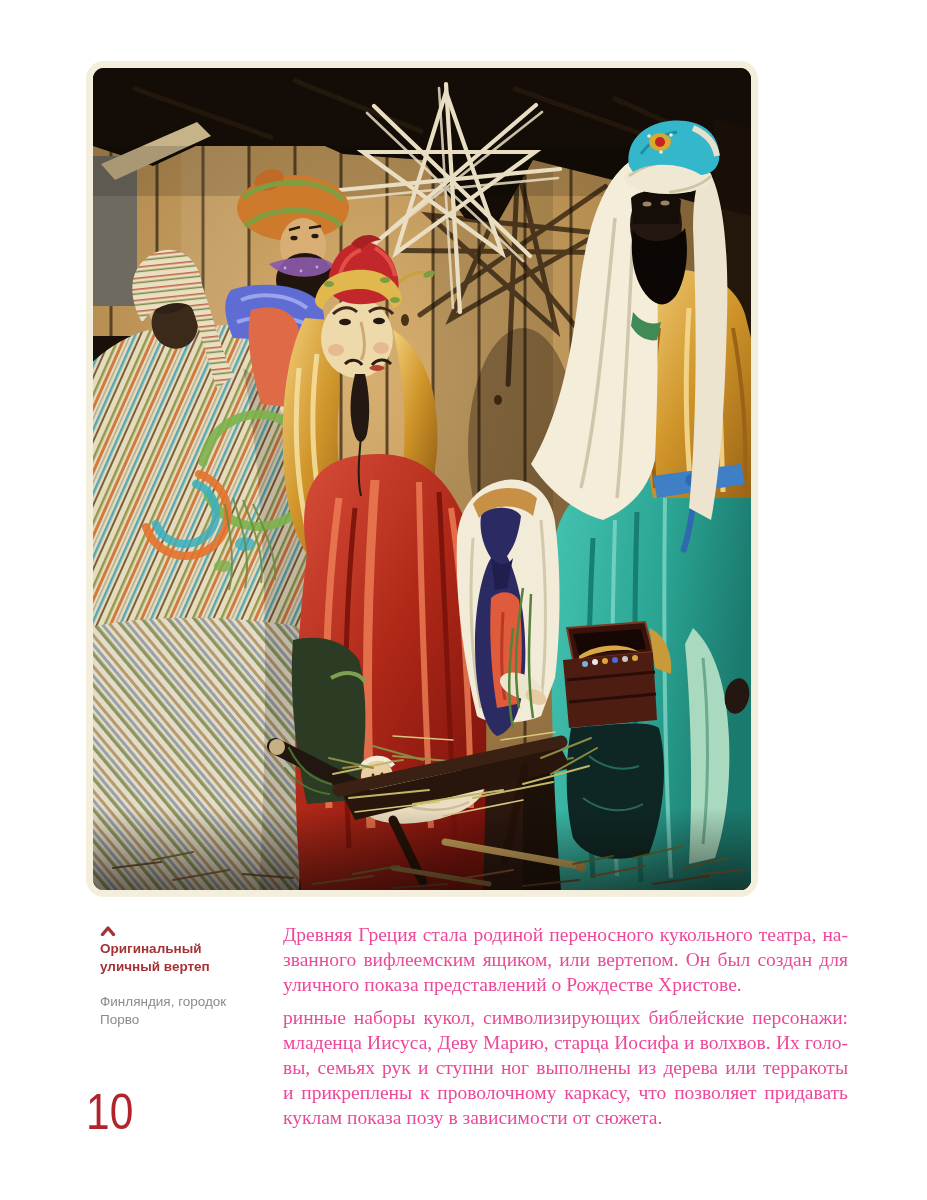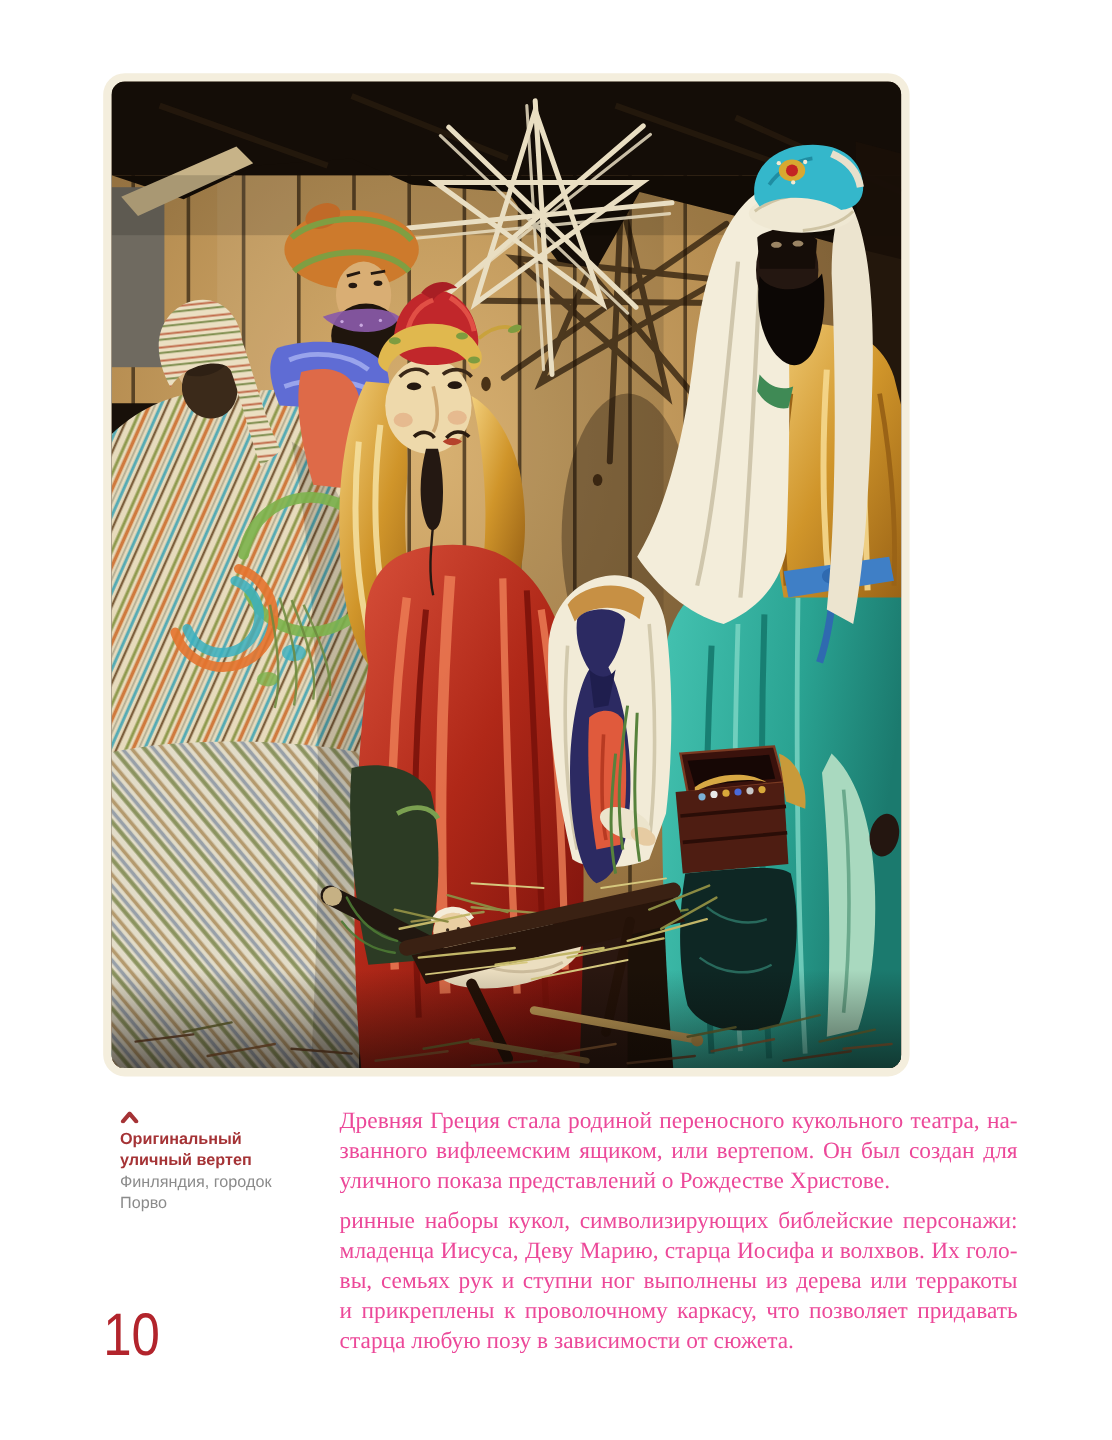--- a/index.html
+++ b/index.html
@@ -5,21 +5,21 @@
   html,body{margin:0;padding:0;}
   body{width:927px;height:1200px;background:#ffffff;position:relative;overflow:hidden;
        font-family:"Liberation Sans",sans-serif;}
   .photo{position:absolute;left:86px;top:61px;width:658px;height:822px;
          background:#f4eedd;border-radius:18px;padding:7px;margin:0;}
   .photo-inner{width:658px;height:822px;border-radius:11px;overflow:hidden;background:#2a1c10;}
   .photo-inner svg{display:block;width:658px;height:822px;}
   .caption{position:absolute;left:100px;top:926px;width:170px;}
   .chevron{display:block;margin:0 0 4px 0;}
   .caption-title{color:#a53336;font-weight:bold;font-size:13.5px;line-height:18px;width:140px;}
-  .caption-location{color:#8b8b8b;font-size:13.5px;line-height:18px;width:160px;margin-top:0;}
+  .caption-location{color:#8b8b8b;font-size:13.5px;line-height:18px;width:160px;margin-top:17px;}
   .page-number{position:absolute;left:86px;top:1087px;font-size:50px;line-height:1;
                color:#b2242c;letter-spacing:0;transform:scaleX(.85);transform-origin:left top;}
   .body-text{position:absolute;left:283px;top:922px;width:565px;
              font-family:"Liberation Serif",serif;font-size:19.5px;line-height:25px;color:#ec4899;}
   .para + .para{margin-top:8px;}
   .line{white-space:normal;}
   .line.just{text-align:justify;text-align-last:justify;}
   .line.ind{text-indent:24px;}
 </style>
 </head>
@@ -411,15 +411,15 @@
     <div class="para">
       <div class="line just">Древняя Греция стала родиной переносного кукольного театра, на-</div>
       <div class="line just">званного вифлеемским ящиком, или вертепом. Он был создан для</div>
       <div class="line">уличного показа представлений о Рождестве Христове.</div>
     </div>
     <div class="para">
       <div class="line just">ринные наборы кукол, символизирующих библейские персонажи:</div>
       <div class="line just">младенца Иисуса, Деву Марию, старца Иосифа и волхвов. Их голо-</div>
       <div class="line just">вы, семьях рук и ступни ног выполнены из дерева или терракоты</div>
       <div class="line just">и прикреплены к проволочному каркасу, что позволяет придавать</div>
-      <div class="line">старца любую позу в зависимости от сюжета.</div>
+      <div class="line">куклам показа позу в зависимости от сюжета.</div>
     </div>
   </main>
 
 </body></html>

